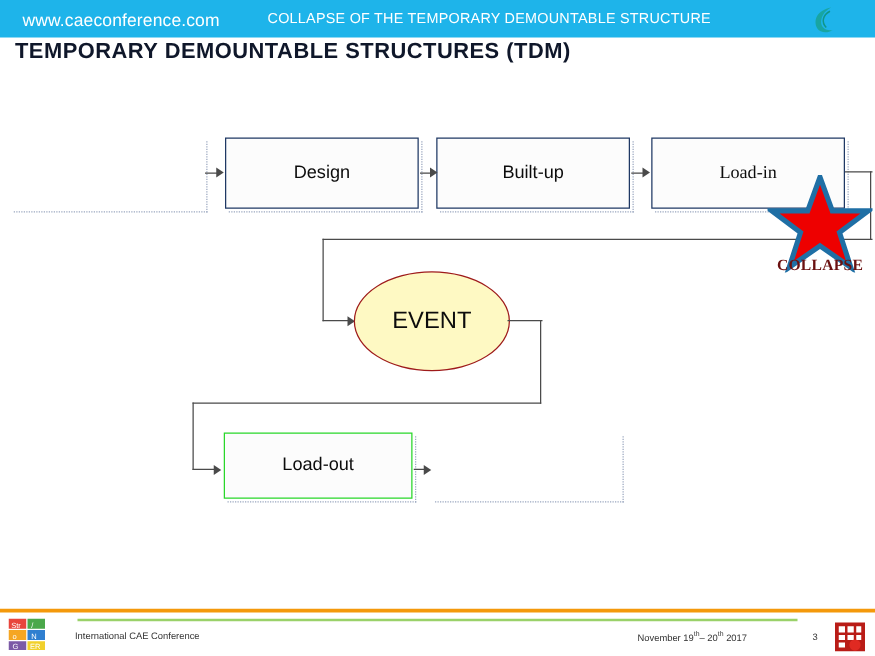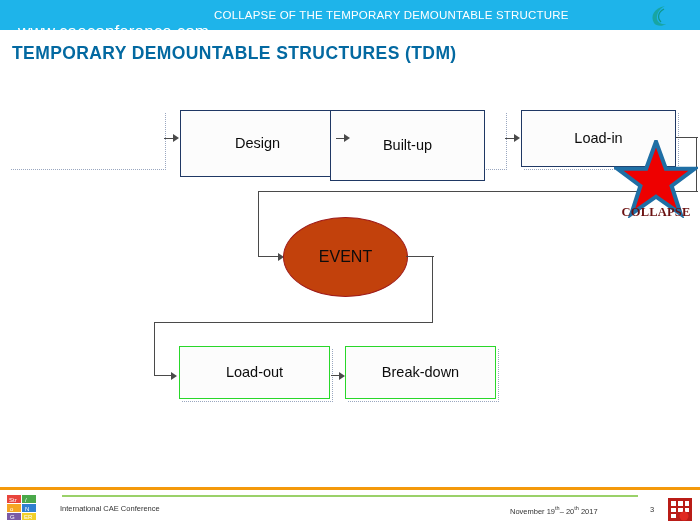--- a/index.html
+++ b/index.html
@@ -10,37 +10,37 @@
     overflow: hidden;
   }
   #slide { position: relative; width: 700px; height: 525px; background: #ffffff; }
 
   
   .header-bar {
     position: absolute; left: 0; top: 0; width: 700px; height: 30px;
     background: #1eb4ea;
   }
   .header-url {
-    position: absolute; left: 18px; top: 22px;
-    font-size: 17px; color: #ffffff; letter-spacing: .1px;
+    position: absolute; left: 18px; top: 8px;
+    font-size: 14px; color: #ffffff; letter-spacing: .1px;
     white-space: nowrap;
   }
   .header-title {
     position: absolute; left: 214px; top: 9px;
     font-size: 11.5px; font-weight: normal; color: #ffffff;
     letter-spacing: .2px; white-space: nowrap;
   }
   .header-logo {
     position: absolute; left: 646px; top: 4px; width: 26px; height: 24px;
   }
 
   
   .slide-title {
-    position: absolute; left: 12px; top: 43px;
-    font-size: 17.5px; font-weight: bold; color: #0369a1;
+    position: absolute; left: 12px; top: 30px;
+    font-size: 17.5px; font-weight: bold; color: #0f172a;
     letter-spacing: .4px; white-space: nowrap; text-align: center;
   }
 
   
   .node {
     position: absolute;
     background: #fcfcfc;
     display: flex; align-items: center; justify-content: center;
     text-align: center;
     font-size: 14.5px; color: #0c0c0c;
@@ -51,23 +51,23 @@
   .node-shadow {
     position: absolute; background: transparent;
     border-bottom: 1.5px dotted #9aa7c0; border-right: 1.5px dotted #9aa7c0;
   }
 
   
   .ellipse {
     position: absolute;
     border: 1.5px solid #9e1b1b;
     border-radius: 50%;
-    background: #c2410c;
+    background: #fef9c3;
     display: flex; align-items: center; justify-content: center;
-    font-size: 16px; color: #0c0c0c;
+    font-size: 19px; color: #0c0c0c;
   }
 
   
   .ln { position: absolute; background: #4a4a4a; }
   .ln.h { height: 1.4px; }
   .ln.v { width: 1.4px; }
   .arrow-r {
     position: absolute; width: 0; height: 0;
     border-top: 4px solid transparent;
     border-bottom: 4px solid transparent;
@@ -122,27 +122,27 @@
       <path d="M19 2 C8 4, 4 12, 8 19 C10 22, 16 23, 20 20 C14 21, 10 17, 11 12 C12 7, 15 4, 19 2 Z" fill="#17a08a" opacity="0.75"></path>
       <path d="M18 5 C12 8, 11 14, 15 18" stroke="#0d8f6f" stroke-width="1.2" fill="none" opacity="0.8"></path>
     </svg>
   </div>
 
   <div class="slide-title">TEMPORARY  DEMOUNTABLE STRUCTURES (TDM)</div>
 
   <div class="node-shadow" style="left:11px; top:113px; width:155px; height:57px;"></div>
 
   <div class="node-shadow" style="left:183px; top:113px; width:155px; height:57px;"></div>
-  <div class="node blue" style="left:180px; top:110px; width:155px; height:67px;">Design</div>
+  <div class="node blue" style="left:180px; top:110px; width:155px; height:57px;">Design</div>
 
   <div class="node-shadow" style="left:352px; top:113px; width:155px; height:57px;"></div>
-  <div class="node blue" style="left:330px; top:110px; width:155px; height:71px;">Built-up</div>
+  <div class="node blue" style="left:349px; top:110px; width:155px; height:57px;">Built-up</div>
 
   <div class="node-shadow" style="left:524px; top:113px; width:155px; height:57px;"></div>
-  <div class="node blue" style="left:521px; top:110px; width:155px; height:57px;">Load-in</div>
+  <div class="node blue" style="left:521px; top:110px; width:155px; height:57px;font-family:Liberation Serif, serif;">Load-in</div>
 
   <div class="ln h" style="left:164px; top:138px; width:10px;"></div>
   <div class="arrow-r" style="left:173px; top:134px;"></div>
 
   <div class="ln h" style="left:336px; top:138px; width:9px;"></div>
   <div class="arrow-r" style="left:344px; top:134px;"></div>
 
   <div class="ln h" style="left:505px; top:138px; width:10px;"></div>
   <div class="arrow-r" style="left:514px; top:134px;"></div>
 
@@ -159,21 +159,20 @@
   <div class="ln v" style="left:432px; top:256px; height:67px;"></div>
   <div class="ln h" style="left:154px; top:322px; width:279px;"></div>
   <div class="ln v" style="left:154px; top:322px; height:54px;"></div>
   <div class="ln h" style="left:154px; top:375px; width:19px;"></div>
   <div class="arrow-r" style="left:171px; top:372px;"></div>
 
   <div class="node-shadow" style="left:182px; top:349px; width:151px; height:53px;"></div>
   <div class="node green" style="left:179px; top:346px; width:151px; height:53px;">Load-out</div>
 
   <div class="node-shadow" style="left:348px; top:349px; width:151px; height:53px;"></div>
-  <div class="node green" style="left:345px; top:346px; width:151px; height:53px;">Break-down</div>
 
   <div class="ln h" style="left:331px; top:375px; width:9px;"></div>
   <div class="arrow-r" style="left:339px; top:372px;"></div>
 
   <div class="star-wrap">
     <svg width="84" height="78" viewBox="0 0 100 95">
       <polygon points="50,2 62,35 97,35 69,56 80,90 50,69 20,90 31,56 3,35 38,35" fill="#ee0000" stroke="#1f6fa5" stroke-width="5" stroke-linejoin="miter"></polygon>
     </svg>
   </div>
   <div class="collapse-label">COLLAPSE</div>

